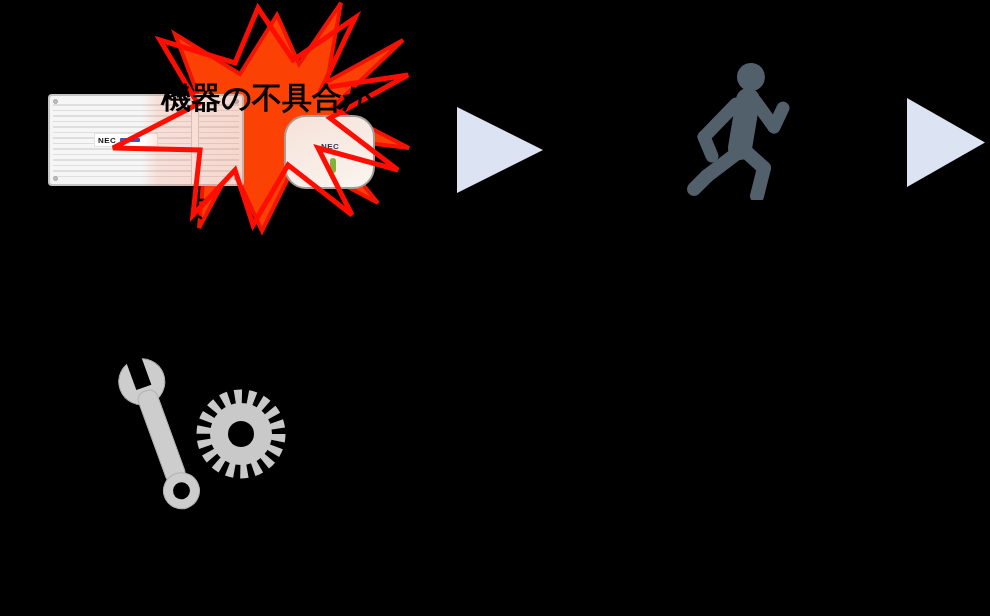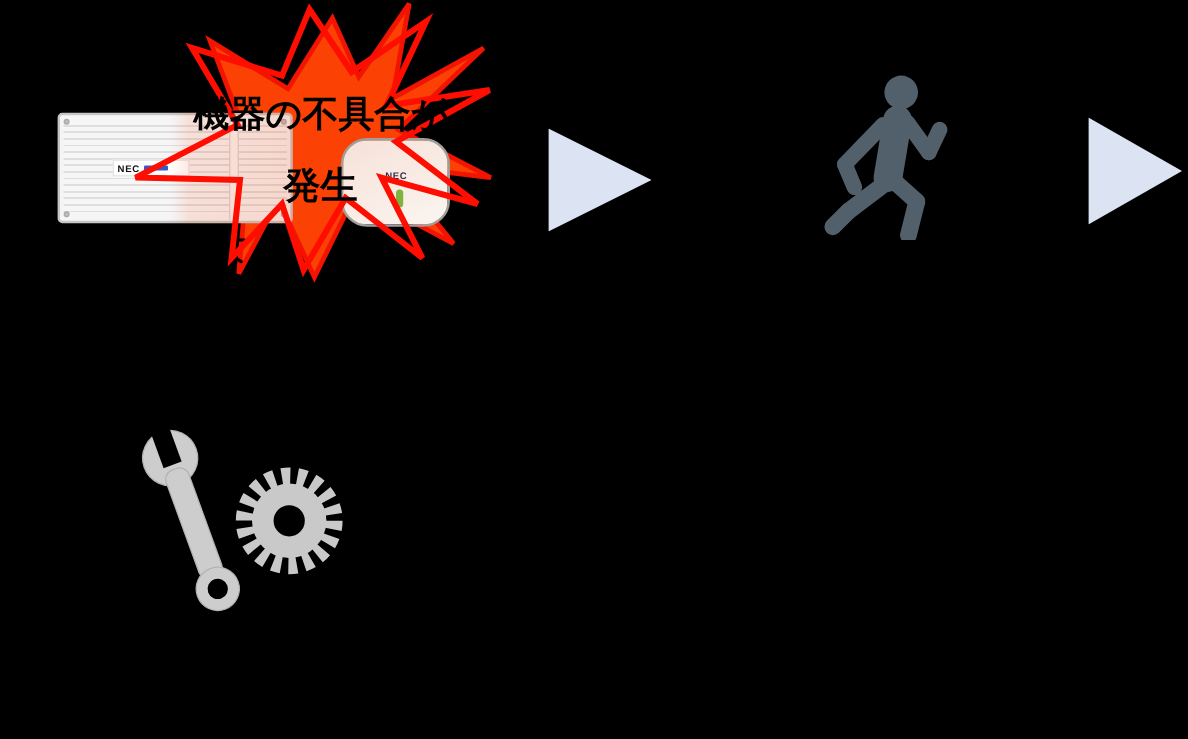--- a/index.html
+++ b/index.html
@@ -16,21 +16,21 @@
   
   .burst-line{
     position:absolute;
     left:152px;width:230px;
     text-align:center;
     color:#000;
     font-weight:900;
     letter-spacing:0px;
     white-space:nowrap;
     z-index:60;
-    font-family:Liberation Mono, monospace;
+    font-family:Liberation Serif, serif;
   }
   #burst-line1{top:82px;font-size:30px;line-height:32px;}
   #burst-line2{top:141px;font-size:31px;line-height:33px;}
 
   
   .device-unit{
     position:absolute;left:48px;top:94px;width:196px;height:92px;
     background:#F5F5F5;
     border:2px solid #C6C6C6;
     border-radius:4px;
@@ -125,21 +125,20 @@
   <div class="device-router">
     <span class="brand">NEC</span>
     <span class="led"></span>
   </div>
 
   <svg class="abs" style="left:100px;top:0;z-index:40;" width="320" height="245" viewBox="100 0 320 245">
     <polygon points="113,148 198,104 160,40 235,63 258,8 293,60 355,18 322,88 408,75 330,118 398,170 318,148 352,215 288,165 253,225 235,170 193,215 200,150" fill="none" stroke="#FE0D00" stroke-width="5" stroke-miterlimit="4"></polygon>
   </svg>
 
   <div id="burst-line1" class="burst-line">機器の不具合が</div>
-  <div id="burst-line2" class="burst-line">発生</div>
 
   <svg class="abs" style="left:457px;top:107px;" width="86" height="86" viewBox="0 0 86 86">
     <polygon points="0,0 0,86 86,43" fill="#DCE3F2"></polygon>
   </svg>
 
   <svg class="abs" style="left:678px;top:60px;" width="112" height="140" viewBox="0 0 112 140">
     <g fill="#52606B" stroke="#52606B" stroke-linecap="round">
       <circle cx="73" cy="17" r="14" stroke="none"></circle>
       <line x1="70" y1="40" x2="62" y2="88" stroke-width="24"></line>
       <line x1="58" y1="44" x2="26" y2="77" stroke-width="13"></line>

